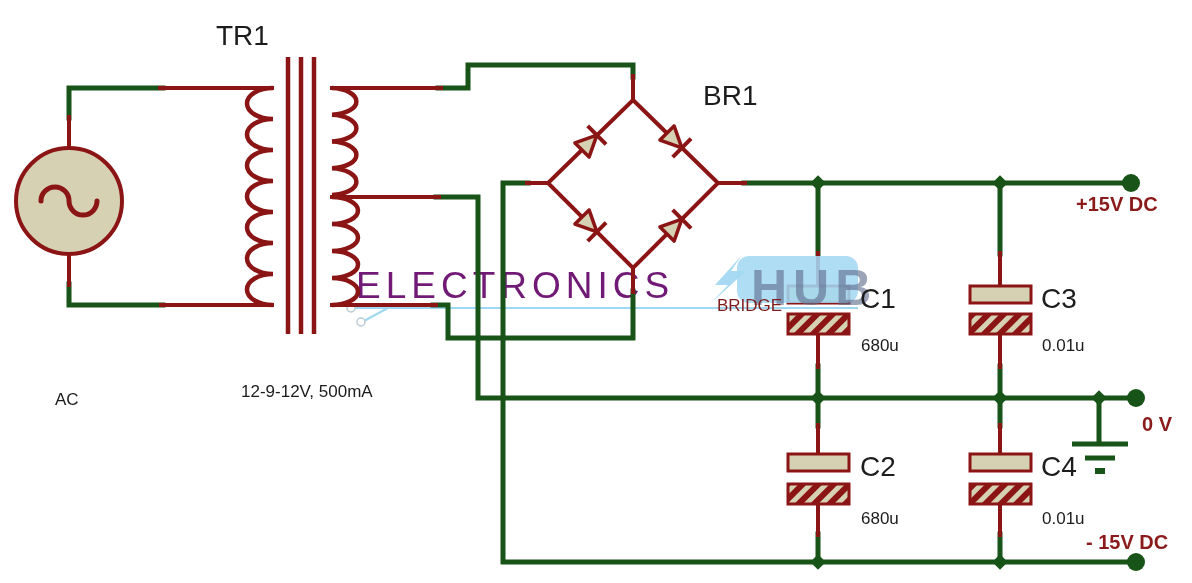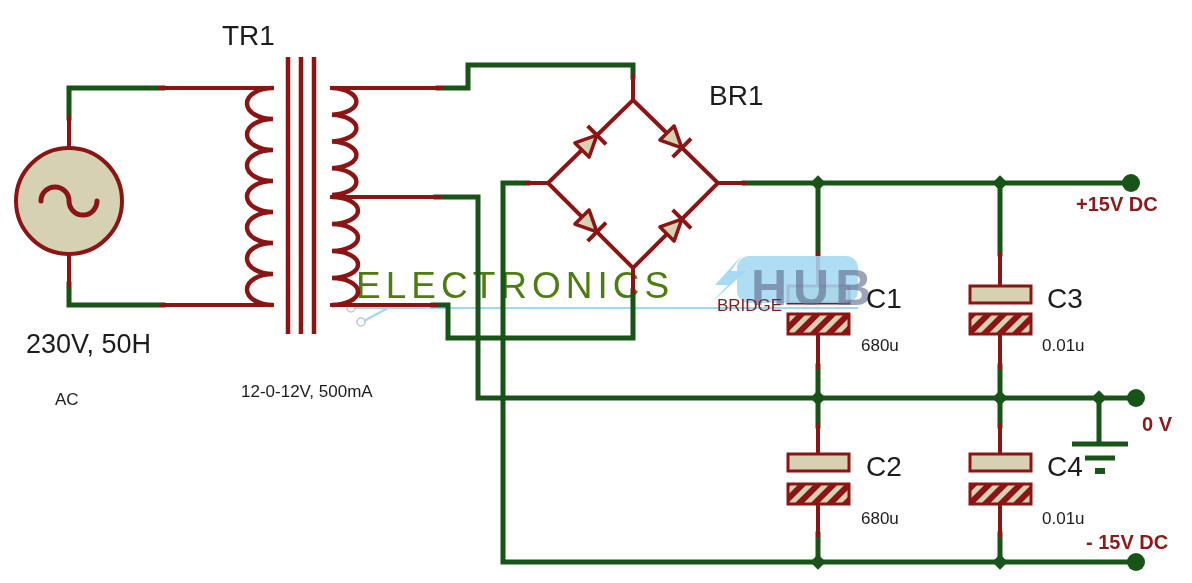--- a/index.html
+++ b/index.html
@@ -1,25 +1,25 @@
 <!DOCTYPE html>
 <html><head>
 <meta charset="utf-8">
 <style>
   html,body{margin:0;padding:0;background:#ffffff;}
   #stage{position:relative;width:1192px;height:583px;overflow:hidden;background:#ffffff;
          font-family:"Liberation Sans",sans-serif;}
   #stage svg{position:absolute;left:0;top:0;}
   .lbl{position:absolute;line-height:1.05;color:#1c1c1c;white-space:nowrap;}
-  .lbl-big{font-size:28px;margin-left:6px;}
+  .lbl-big{font-size:28px;}
   .lbl-med{font-size:17px;margin-top:20px;}
   .lbl-out{font-size:20px;font-weight:bold;color:#8b1a1a;}
   .lbl-bridge{font-size:17px;color:#7f1d1d;}
   #wm-electronics{position:absolute;left:356px;top:265px;font-size:37px;letter-spacing:5px;
-      color:#4d7c0f;z-index:1;}
+      color:#701a75;z-index:1;}
   #svg-under{z-index:1;}
   #svg-circuit{z-index:2;}
   #wm-hubbox{position:absolute;left:737px;top:256px;width:121px;height:47px;border-radius:12px;
       background:rgba(163,216,242,0.88);z-index:3;}
   #wm-hub{position:absolute;left:751px;top:259px;font-size:50px;font-weight:bold;letter-spacing:6px;
       color:rgba(96,108,140,0.62);z-index:4;}
   #svg-bolt{z-index:3;}
   .z4{z-index:4;}
 </style>
 </head>
@@ -163,23 +163,22 @@
   <div id="wm-hubbox"></div>
   <svg id="svg-bolt" width="1192" height="583" viewBox="0 0 1192 583" style="pointer-events:none">
     <polygon points="742,255 715,285 728,285 710,304 746,271 731,271" fill="rgba(163,216,242,0.95)"></polygon>
   </svg>
   <div id="wm-hub">HUB</div>
 
   <div class="lbl lbl-big z4" style="left:216px;top:21px;">TR1</div>
   <div class="lbl lbl-big z4" style="left:703px;top:81px;">BR1</div>
   <div class="lbl lbl-bridge z4" style="left:717px;top:297px;">BRIDGE</div>
 
-  <div class="lbl z4" style="left:26px;top:330px;font-size:27px;">230V, 50H</div>
   <div class="lbl lbl-med z4" style="left:55px;top:371px;">AC</div>
-  <div class="lbl lbl-med z4" style="left:241px;top:363px;">12-0-12V, 500mA</div>
+  <div class="lbl lbl-med z4" style="left:241px;top:363px;">12-9-12V, 500mA</div>
 
   <div class="lbl lbl-big z4" style="left:860px;top:284px;">C1</div>
   <div class="lbl lbl-med z4" style="left:861px;top:317px;">680u</div>
   <div class="lbl lbl-big z4" style="left:1041px;top:284px;text-align:center;">C3</div>
   <div class="lbl lbl-med z4" style="left:1042px;top:317px;">0.01u</div>
 
   <div class="lbl lbl-big z4" style="left:860px;top:452px;">C2</div>
   <div class="lbl lbl-med z4" style="left:861px;top:490px;">680u</div>
   <div class="lbl lbl-big z4" style="left:1041px;top:452px;">C4</div>
   <div class="lbl lbl-med z4" style="left:1042px;top:490px;">0.01u</div>

